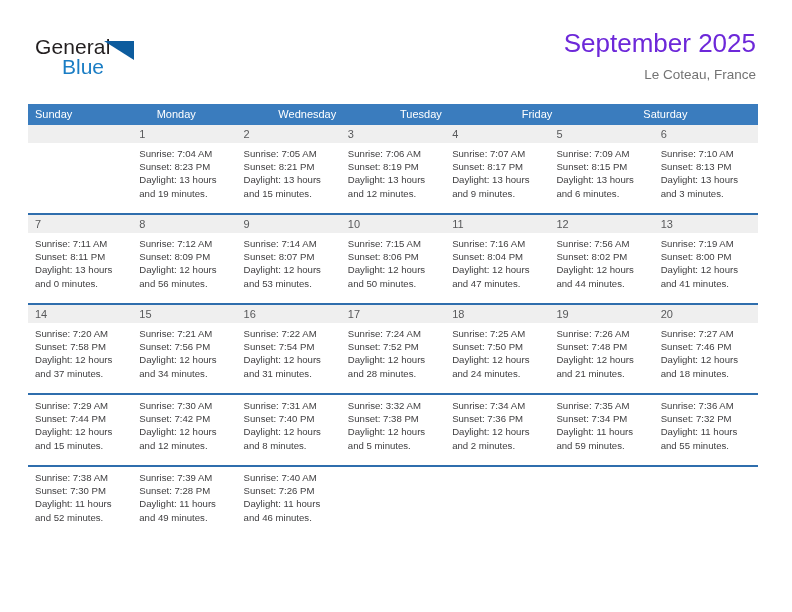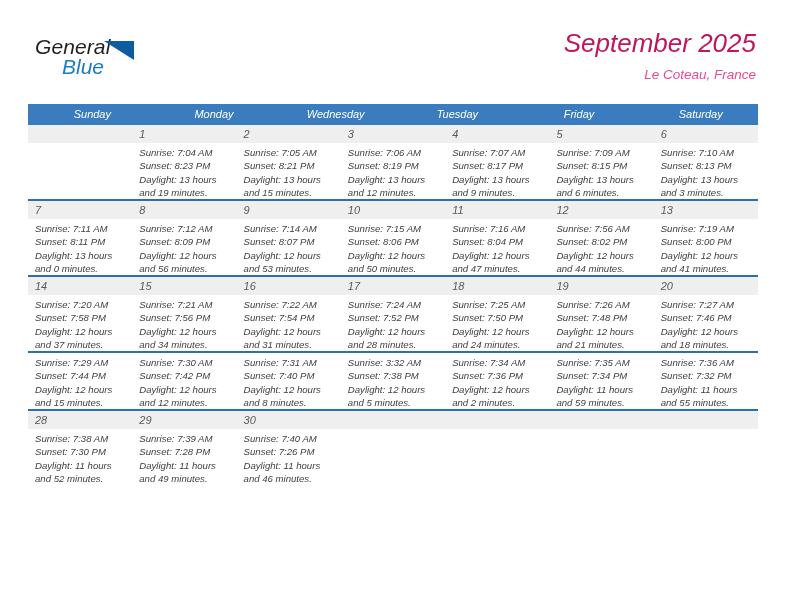--- a/index.html
+++ b/index.html
@@ -13,21 +13,20 @@
     font-family: "Liberation Sans", sans-serif;
     -webkit-font-smoothing: antialiased;
     overflow: hidden;
   }
 
   .page {
     position: relative;
     width: 792px;
     height: 612px;
     box-sizing: border-box;
-    font-style: italic;
   }
 
   
   .header {
     position: absolute;
     left: 0;
     top: 0;
     width: 792px;
     height: 104px;
   }
@@ -67,30 +66,30 @@
   }
 
   .title-block {
     position: absolute;
     right: 36px;
     top: 28px;
     text-align: right;
   }
   .month-title {
     font-size: 26px;
-    color: #be185d;
+    color: #6d28d9;
     font-family: "Liberation Sans", sans-serif;
     line-height: 30px;
     white-space: nowrap;
     text-align: center;
   }
   .location {
     margin-top: 9px;
     font-size: 13.5px;
-    color: #ec4899;
+    color: #737373;
     font-family: "Liberation Sans", sans-serif;
     line-height: 16px;
     white-space: nowrap;
   }
 
   
   .calendar {
     position: absolute;
     left: 28px;
     top: 104px;
@@ -106,21 +105,20 @@
   .weekday-cell {
     flex: 1 1 0;
     box-sizing: border-box;
     padding-left: 7px;
     color: #ffffff;
     font-size: 11px;
     line-height: 21px;
     font-family: "Liberation Sans", sans-serif;
     overflow: hidden;
     white-space: nowrap;
-    text-align: center;
   }
 
   .week {
     position: relative;
     width: 730px;
     border-top: 2px solid #2f6ead;
   }
   .week:first-of-type {
     border-top: none;
   }
@@ -137,23 +135,22 @@
     padding-left: 7px;
     font-size: 11px;
     line-height: 18px;
     color: #58595b;
     font-family: "Liberation Sans", sans-serif;
   }
 
   .detail-band {
     display: flex;
     width: 730px;
-    height: 56px;
+    height: 70px;
     background: #ffffff;
-    align-items: flex-end;
   }
   .detail-cell {
     flex: 1 1 0;
     box-sizing: border-box;
     padding: 4px 5px 0 7px;
     overflow: hidden;
   }
   .detail-line {
     font-size: 9.6px;
     line-height: 13.2px;
@@ -395,29 +392,20 @@
             </div>
             <div class="detail-cell">
               <div class="detail-line">Sunrise: 7:36 AM</div>
               <div class="detail-line">Sunset: 7:32 PM</div>
               <div class="detail-line">Daylight: 11 hours</div>
               <div class="detail-line">and 55 minutes.</div>
             </div>
           </div>
         </div>
         <div class="week">
-          <div class="daynum-band">
-            <div class="daynum-cell">28</div>
-            <div class="daynum-cell">29</div>
-            <div class="daynum-cell">30</div>
-            <div class="daynum-cell empty"></div>
-            <div class="daynum-cell empty"></div>
-            <div class="daynum-cell empty"></div>
-            <div class="daynum-cell empty"></div>
-          </div>
           <div class="detail-band">
             <div class="detail-cell">
               <div class="detail-line">Sunrise: 7:38 AM</div>
               <div class="detail-line">Sunset: 7:30 PM</div>
               <div class="detail-line">Daylight: 11 hours</div>
               <div class="detail-line">and 52 minutes.</div>
             </div>
             <div class="detail-cell">
               <div class="detail-line">Sunrise: 7:39 AM</div>
               <div class="detail-line">Sunset: 7:28 PM</div>

